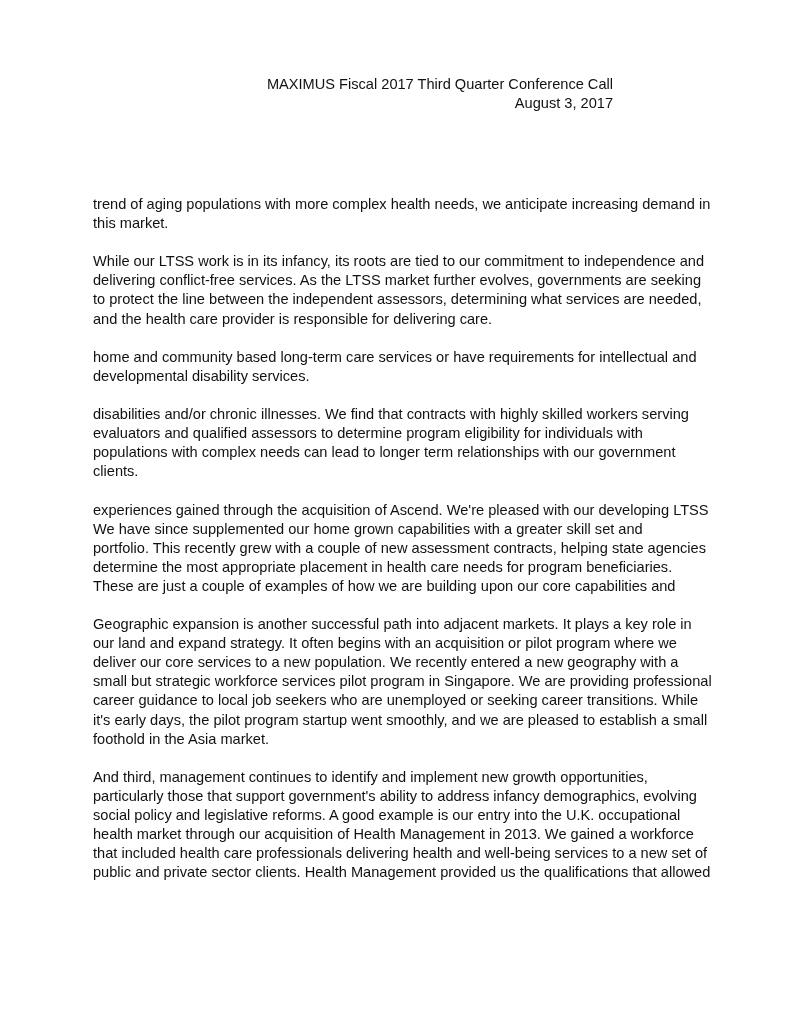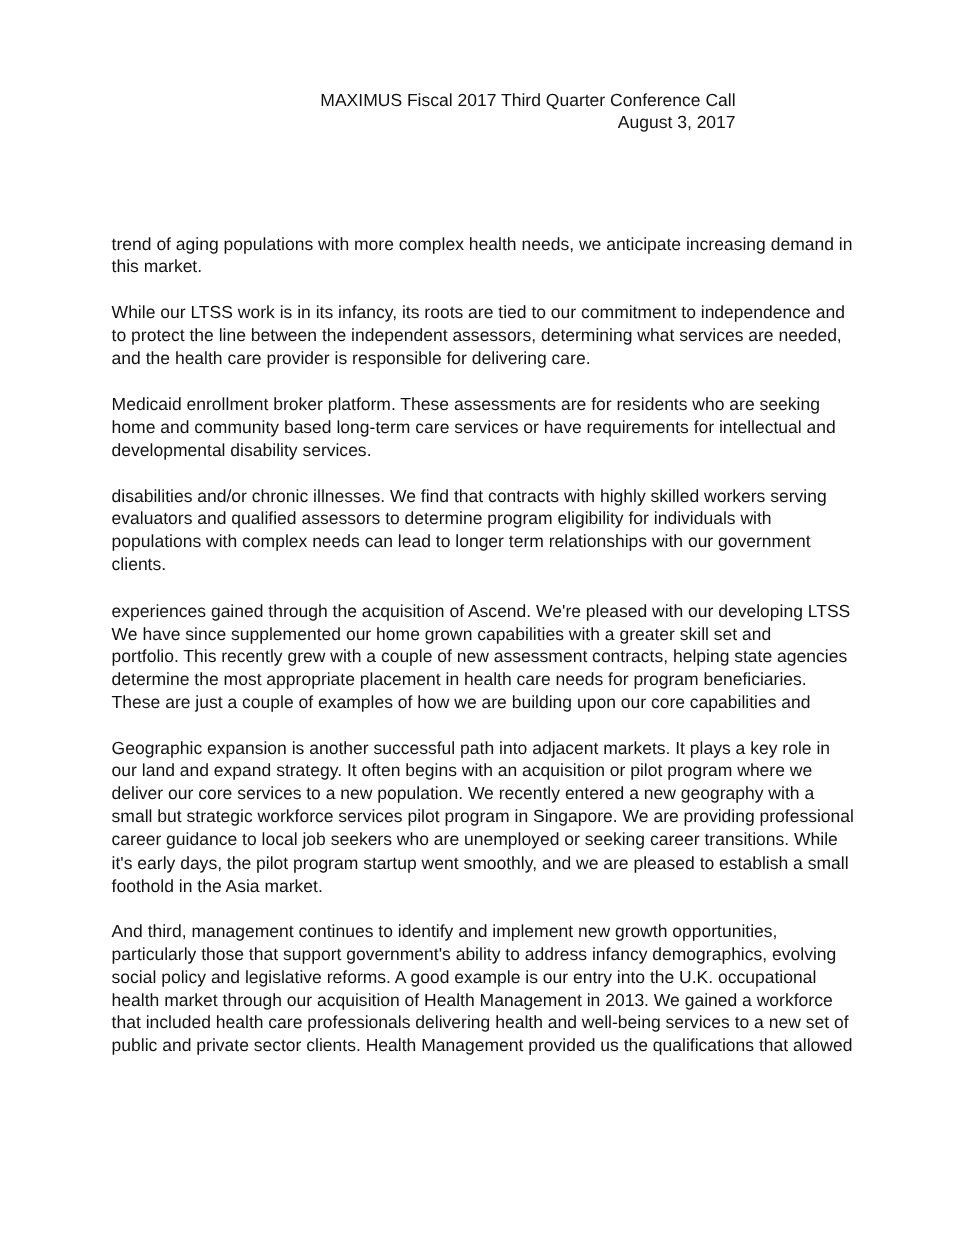--- a/index.html
+++ b/index.html
@@ -57,25 +57,25 @@
     <div>August 3, 2017</div>
   </div>
 
   <div class="body" id="body">
       <p class="para">
         <span class="line">trend of aging populations with more complex health needs, we anticipate increasing demand in</span>
         <span class="line">this market.</span>
       </p>
       <p class="para">
         <span class="line">While our LTSS work is in its infancy, its roots are tied to our commitment to independence and</span>
+        <span class="line">delivering conflict-free services. As the LTSS market further evolves, governments are seeking</span>
         <span class="line">to protect the line between the independent assessors, determining what services are needed,</span>
         <span class="line">and the health care provider is responsible for delivering care.</span>
       </p>
       <p class="para">
-        <span class="line">Medicaid enrollment broker platform. These assessments are for residents who are seeking</span>
         <span class="line">home and community based long-term care services or have requirements for intellectual and</span>
         <span class="line">developmental disability services.</span>
       </p>
       <p class="para">
         <span class="line">disabilities and/or chronic illnesses. We find that contracts with highly skilled workers serving</span>
         <span class="line">evaluators and qualified assessors to determine program eligibility for individuals with</span>
         <span class="line">populations with complex needs can lead to longer term relationships with our government</span>
         <span class="line">clients.</span>
       </p>
       <p class="para">

